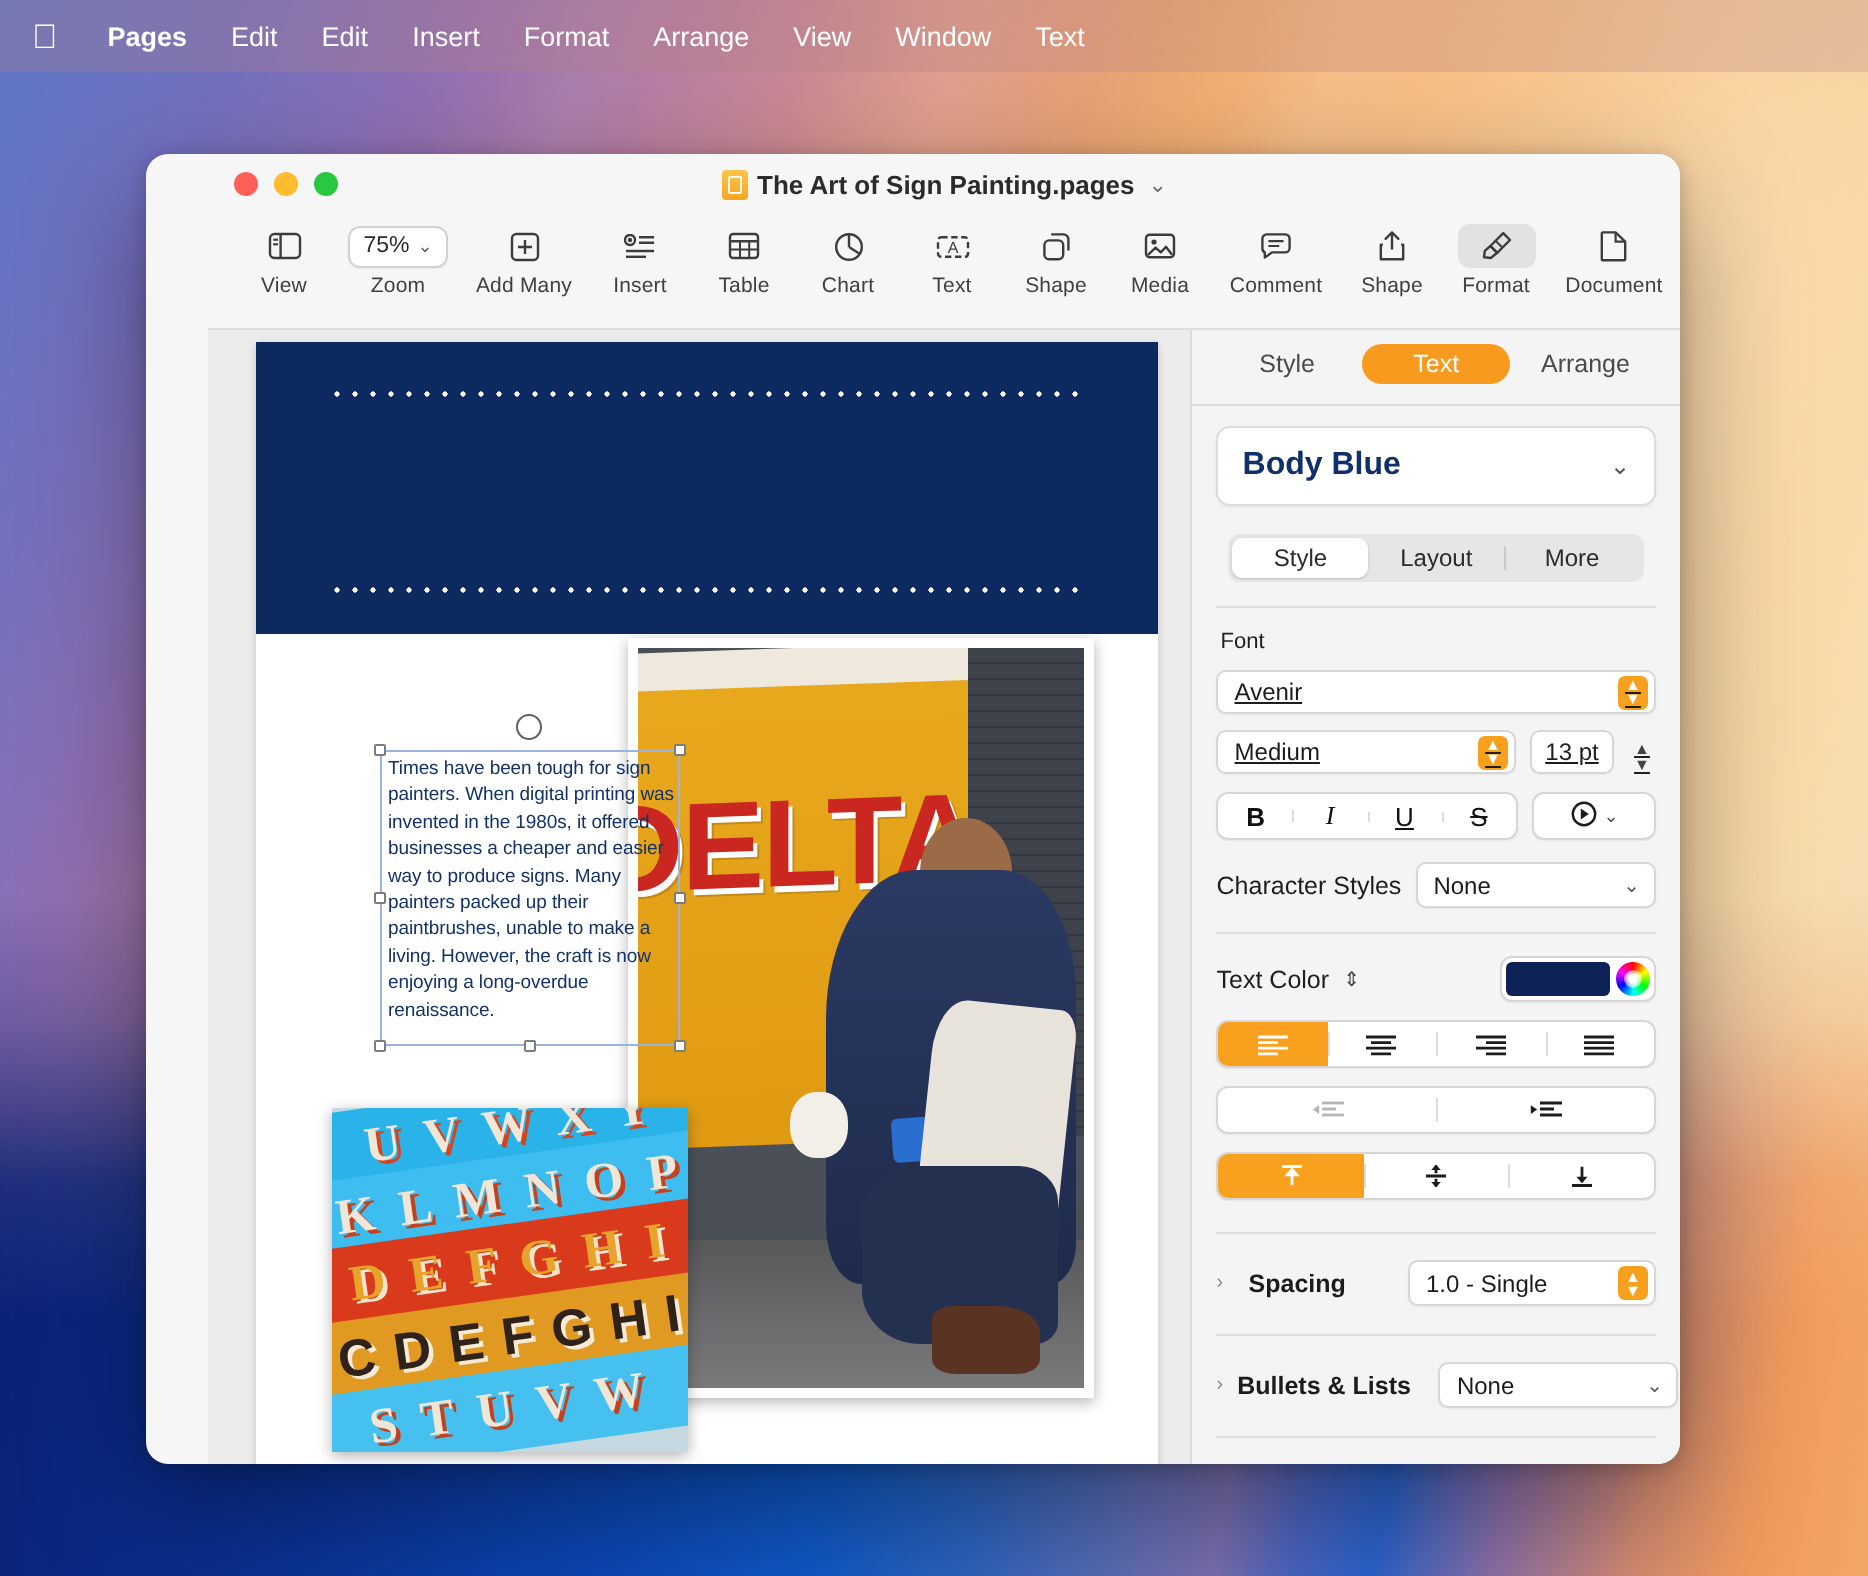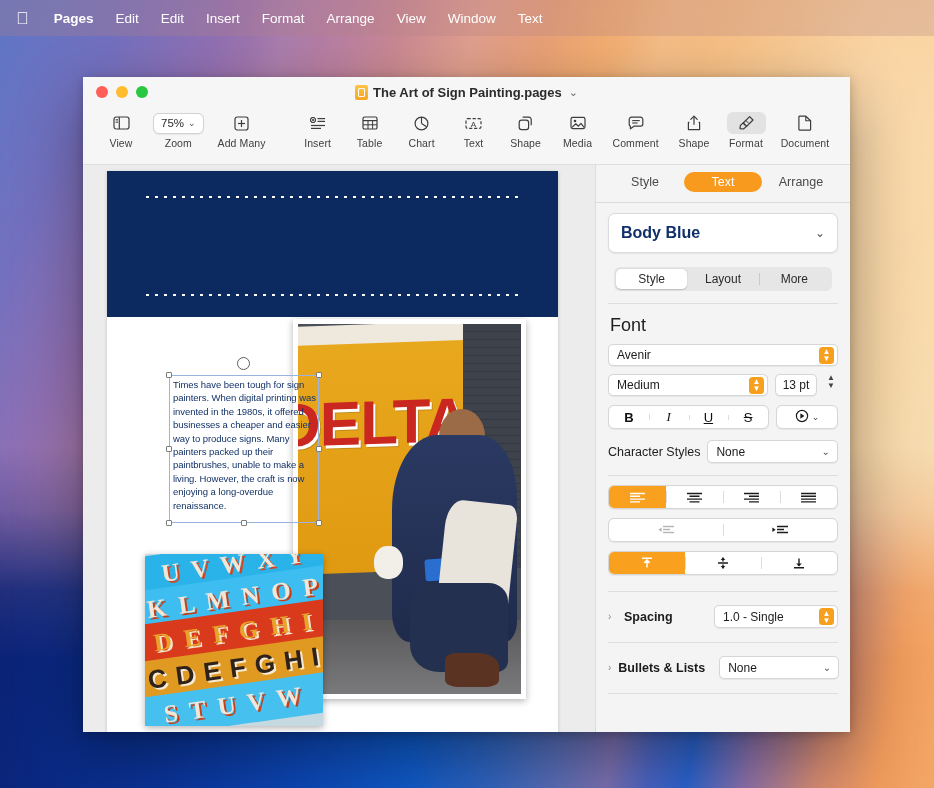--- a/index.html
+++ b/index.html
@@ -52,24 +52,24 @@
     background:rgba(180,130,130,.28);
     backdrop-filter:blur(22px); -webkit-backdrop-filter:blur(22px);
     color:#fff; font-size:13.5px; z-index:60;
   }
   #menubar .apple { padding:0 14px 0 16px; font-size:17px; line-height:1; }
   #menubar .mi { padding:3px 11px; border-radius:4px; white-space:nowrap; }
   #menubar .mi.app { font-weight:bold; }
 
   
   #window {
-    position:absolute; left:83px; top:77px; width:767px; height:655px;
-    background:#f6f6f6; border-radius:0;
+    position:absolute; left:73px; top:77px; width:767px; height:655px;
+    background:#f6f6f6; border-radius:11px;
     box-shadow:0 22px 60px rgba(0,0,0,.38), 0 2px 10px rgba(0,0,0,.22);
-    overflow:hidden; z-index:40;
+    overflow:hidden; z-index:40;padding-left:31px;
   }
   
   #titlebar {
     position:relative; height:30px; background:#f6f6f6;
     display:flex; align-items:center;
   }
   .lights { display:flex; gap:8px; padding-left:13px; }
   .light { width:12px; height:12px; border-radius:50%; }
   .light.red { background:#ff5f57; }
   .light.yellow { background:#febc2e; }
@@ -285,23 +285,23 @@
   .seg-item {
     flex:1; text-align:center; font-size:12px; color:#2b2b2b; line-height:20px;
     border-radius:5px; position:relative;
   }
   .seg-item.on { background:#fff; box-shadow:0 .5px 1.5px rgba(0,0,0,.18); }
   .seg-item:not(.on)+.seg-item:not(.on)::before {
     content:""; position:absolute; left:0; top:4px; bottom:4px; width:1px; background:#c9c9c9;
   }
 
   .hr { height:1px; background:#dedede; margin:12px 12px 0 12px; }
-  .sec-label { margin:11px 0 0 14px; font-size:18px; color:#1e1e1e; }
-
-  .row { display:flex; align-items:flex-start; gap:7px; margin:8px 12px 0 12px; }
+  .sec-label { margin:11px 0 0 14px; font-size:11px; color:#1e1e1e; }
+
+  .row { display:flex; align-items:flex-end; gap:7px; margin:8px 12px 0 12px;text-decoration:underline; }
   .popup {
     flex:1; height:22px; background:#fff; border:1px solid #d6d6d6; border-radius:5px;
     display:flex; align-items:center; padding:0 3px 0 8px; font-size:12px; color:#1c1c1c;
     box-shadow:0 .5px 1px rgba(0,0,0,.06); justify-content:space-between;
   }
   .step-badge {
     width:15px; height:17px; border-radius:3.5px; background:#f7a01e;
     color:#fff; font-size:8px; display:flex; flex-direction:column;
     align-items:center; justify-content:center; line-height:7px; flex:none;
   }
@@ -704,20 +704,29 @@
       <div class="label-row">
         <span class="lt">Character Styles</span>
         <div class="popup" style="height:23px;">
           <span>None</span>
           <span style="font-size:10px;color:#555;padding-right:4px;">⌄</span>
         </div>
       </div>
 
       <div class="hr"></div>
 
+      <div class="label-row">
+        <span class="lt">Text Color</span>
+        <span style="font-size:10px;color:#444;">⇕</span>
+        <span style="flex:1"></span>
+        <div class="swatch-wrap">
+          <div class="swatch" id="text-swatch" style="background: rgb(13, 35, 87);"></div>
+          <div class="wheel"></div>
+        </div>
+      </div>
 
       <div class="btn-group">
         <div class="bg-item on">
           <svg width="17" height="11" viewBox="0 0 17 11">
               <line x1="1" y1="1.5" x2="16" y2="1.5" stroke="#1c1c1c" stroke-width="1.4"></line>
               <line x1="1" y1="4.3" x2="11" y2="4.3" stroke="#1c1c1c" stroke-width="1.4"></line>
               <line x1="1" y1="7.1" x2="16" y2="7.1" stroke="#1c1c1c" stroke-width="1.4"></line>
               <line x1="1" y1="9.9" x2="11" y2="9.9" stroke="#1c1c1c" stroke-width="1.4"></line>
             </svg>
         </div>

